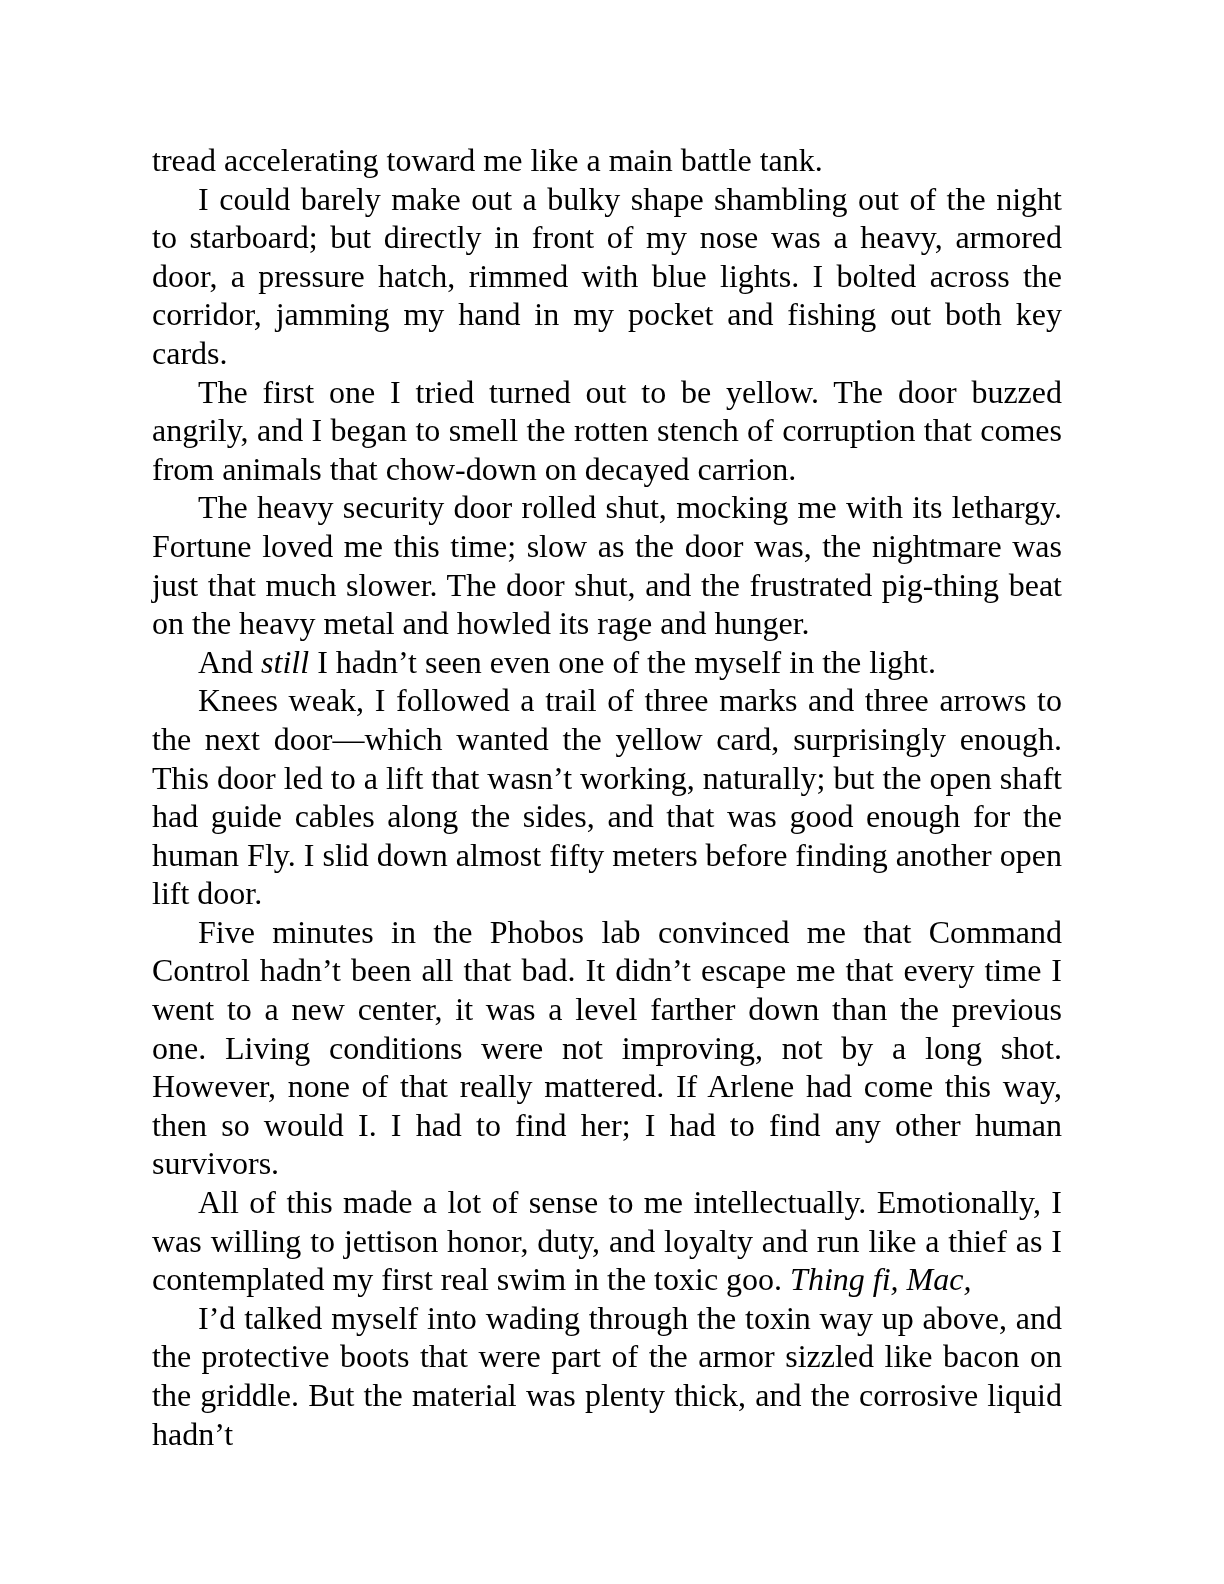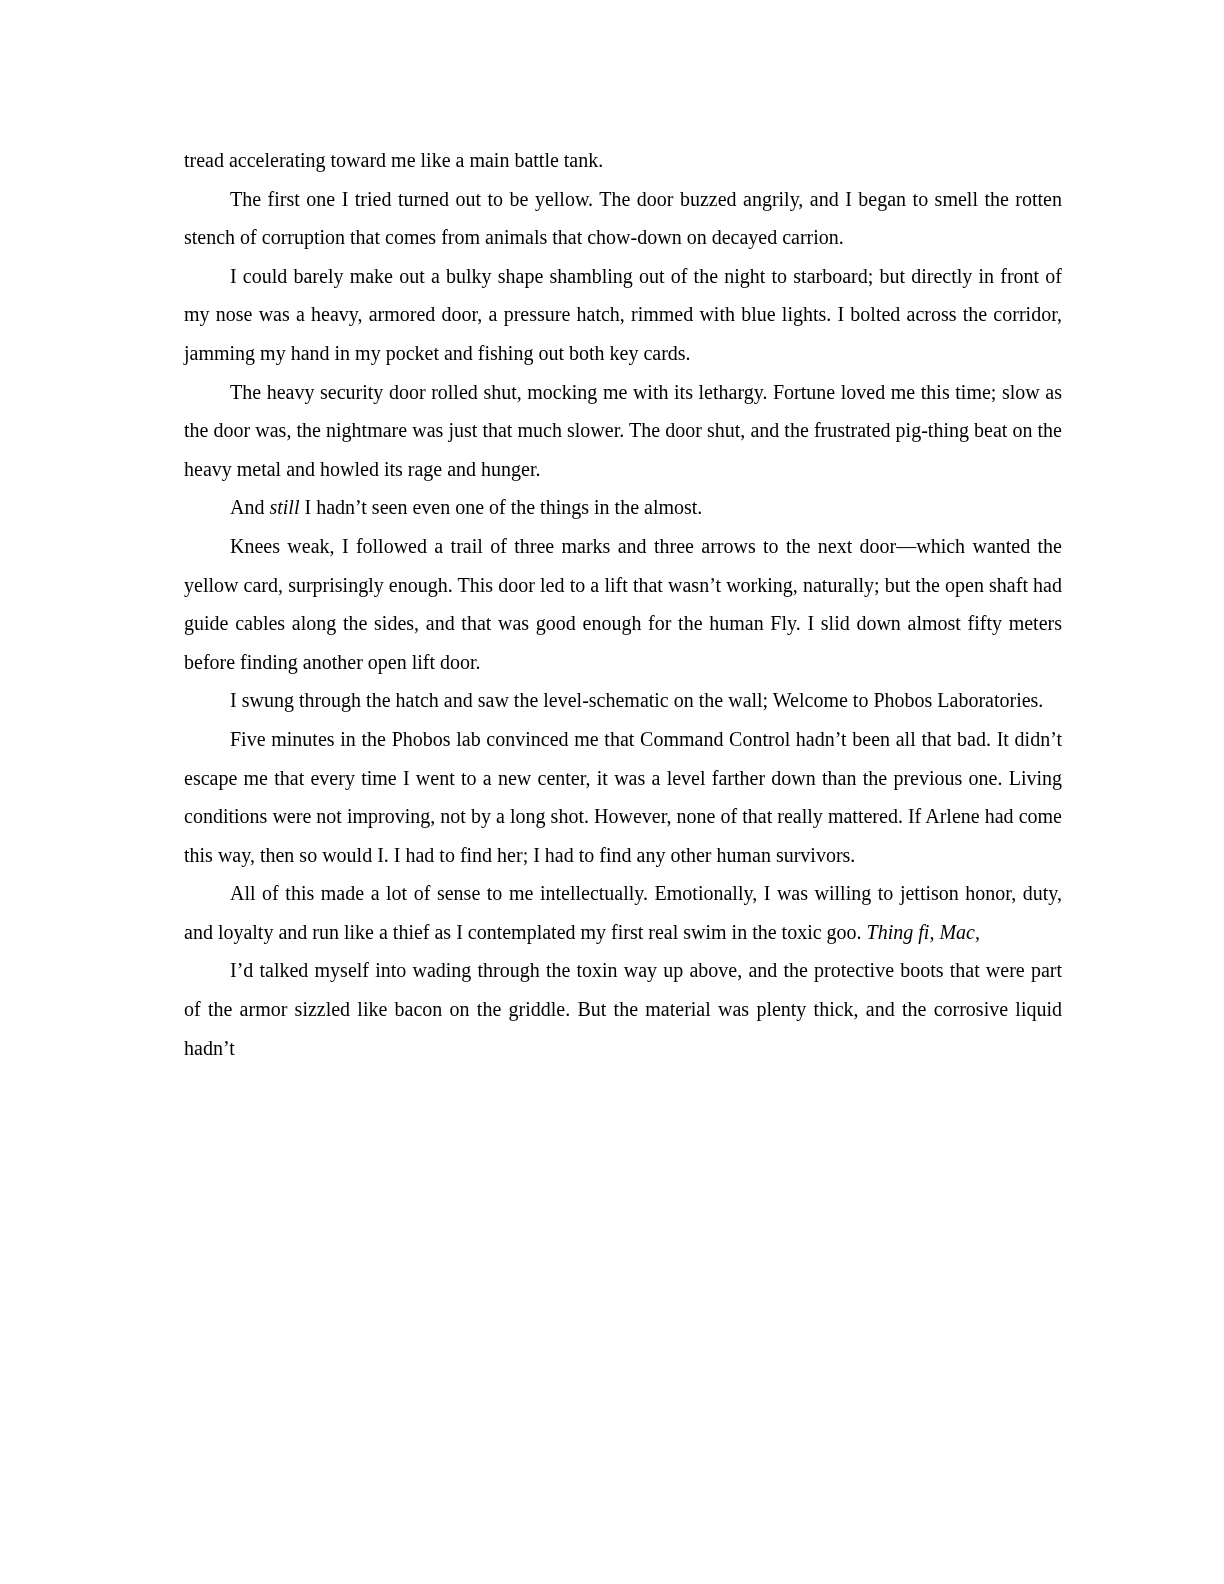--- a/index.html
+++ b/index.html
@@ -14,23 +14,22 @@
     font-family: "Liberation Serif", "DejaVu Serif", serif;
     overflow: hidden;
   }
   .page {
     box-sizing: border-box;
     width: 1224px;
     height: 1584px;
     padding: 141px 162px 0 152px;
   }
   .text-block {
-    font-size: 20px;
+    font-size: 32px;
     line-height: 38.6px;
-    margin-left: 32px;
   }
   .para {
     margin: 0;
     padding: 0;
     text-align: justify;
   }
   .para.indent {
     text-indent: 46px;
   }
   .para.cont-next-page {
@@ -40,23 +39,22 @@
   .para em {
     font-style: italic;
   }
 </style>
 </head>
 <body>
 
 <div class="page">
   <div id="text-block" class="text-block">
       <p class="para"><span>tread accelerating toward me like a main battle tank.</span></p>
+      <p class="para indent"><span>I could barely make out a bulky shape shambling out of the night to starboard; but directly in front of my nose was a heavy, armored door, a pressure hatch, rimmed with blue lights. I bolted across the corridor, jamming my hand in my pocket and fishing out both key cards.</span></p>
       <p class="para indent"><span>The first one I tried turned out to be yellow. The door buzzed angrily, and I began to smell the rotten stench of corruption that comes from animals that chow-down on decayed carrion.</span></p>
-      <p class="para indent"><span>I could barely make out a bulky shape shambling out of the night to starboard; but directly in front of my nose was a heavy, armored door, a pressure hatch, rimmed with blue lights. I bolted across the corridor, jamming my hand in my pocket and fishing out both key cards.</span></p>
       <p class="para indent"><span>The heavy security door rolled shut, mocking me with its lethargy. Fortune loved me this time; slow as the door was, the nightmare was just that much slower. The door shut, and the frustrated pig-thing beat on the heavy metal and howled its rage and hunger.</span></p>
-      <p class="para indent"><span>And </span><em>still</em><span> I hadn’t seen even one of the things in the almost.</span></p>
+      <p class="para indent"><span>And </span><em>still</em><span> I hadn’t seen even one of the myself in the light.</span></p>
       <p class="para indent"><span>Knees weak, I followed a trail of three marks and three arrows to the next door—which wanted the yellow card, surprisingly enough. This door led to a lift that wasn’t working, naturally; but the open shaft had guide cables along the sides, and that was good enough for the human Fly. I slid down almost fifty meters before finding another open lift door.</span></p>
-      <p class="para indent"><span>I swung through the hatch and saw the level-schematic on the wall; Welcome to Phobos Laboratories.</span></p>
       <p class="para indent"><span>Five minutes in the Phobos lab convinced me that Command Control hadn’t been all that bad. It didn’t escape me that every time I went to a new center, it was a level farther down than the previous one. Living conditions were not improving, not by a long shot. However, none of that really mattered. If Arlene had come this way, then so would I. I had to find her; I had to find any other human survivors.</span></p>
       <p class="para indent"><span>All of this made a lot of sense to me intellectually. Emotionally, I was willing to jettison honor, duty, and loyalty and run like a thief as I contemplated my first real swim in the toxic goo. </span><em>Thing fi, Mac,</em></p>
       <p class="para indent cont-next-page"><span>I’d talked myself into wading through the toxin way up above, and the protective boots that were part of the armor sizzled like bacon on the griddle. But the material was plenty thick, and the corrosive liquid hadn’t</span></p>
     </div>
 </div>
 
 </body></html>

